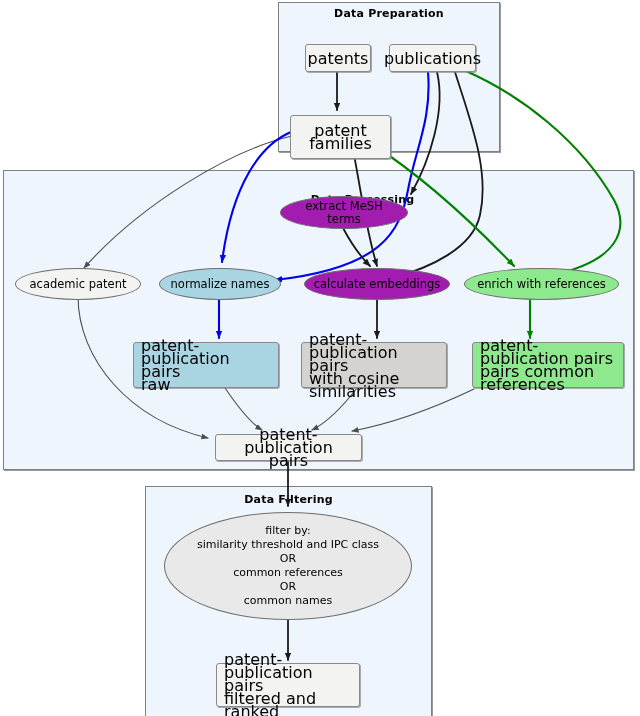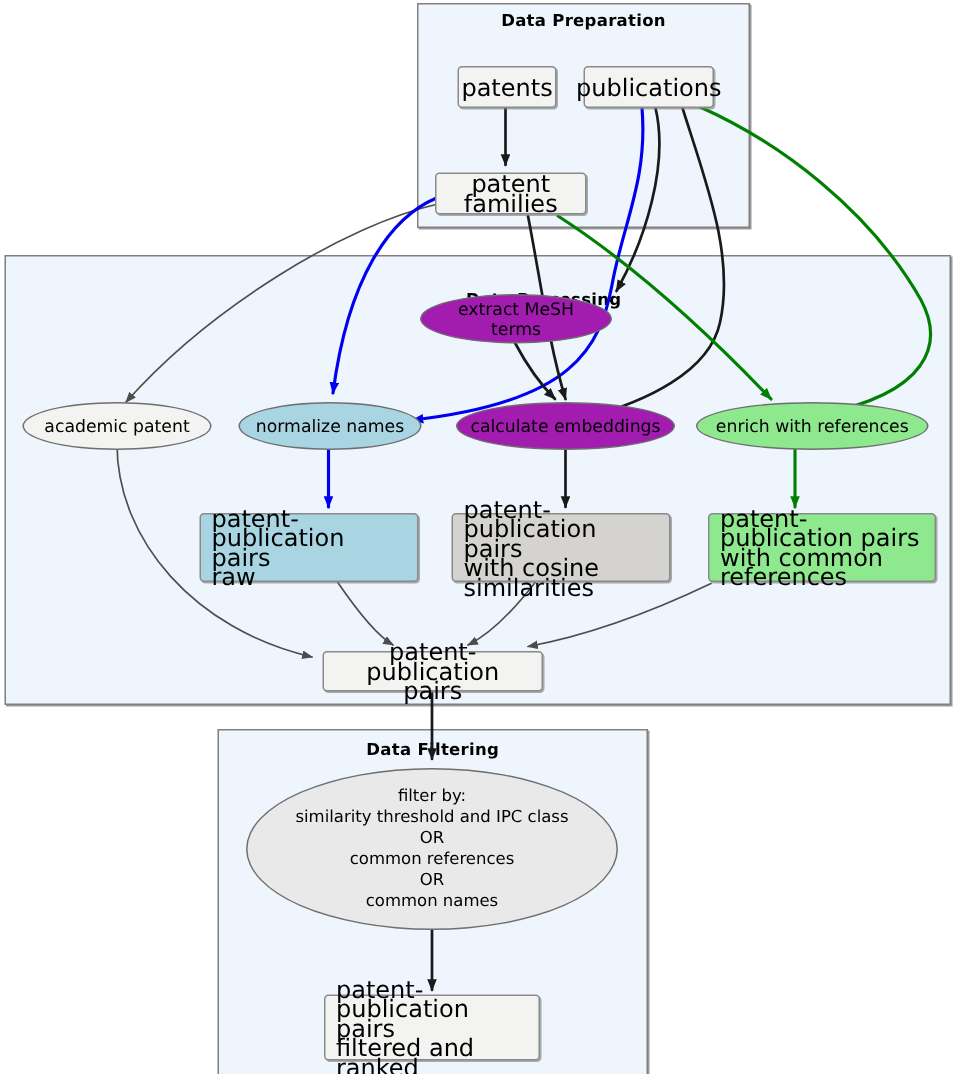--- a/index.html
+++ b/index.html
@@ -104,21 +104,21 @@
   </svg>
 
   <div class="node box fill-white" style="left:305px;top:44px;width:66px;height:28px;">
     <span class="lbl">patents</span>
   </div>
 
   <div class="node box fill-white" style="left:389px;top:44px;width:87px;height:28px;">
     <span class="lbl">publications</span>
   </div>
 
-  <div class="node box fill-white" style="left:290px;top:115px;width:101px;height:28px;">
+  <div class="node box fill-white" style="left:290px;top:115px;width:101px;height:44px;">
     <span class="lbl">patent families</span>
   </div>
 
   <div class="node ell fill-grey" style="left:280px;top:196px;width:128px;height:33px;">
     <span class="lbl">extract MeSH terms</span>
   </div>
 
   <div class="node ell fill-white" style="left:15px;top:268px;width:126px;height:32px;">
     <span class="lbl">academic patent</span>
   </div>
@@ -145,21 +145,21 @@
   <div class="node box left fill-boxgrey" style="left:301px;top:342px;width:146px;height:46px;">
     <span class="lbl">
       <span>patent-publication pairs</span><br>
       <span>with cosine similarities</span>
     </span>
   </div>
 
   <div class="node box left fill-green" style="left:472px;top:342px;width:152px;height:46px;">
     <span class="lbl">
       <span>patent-publication pairs</span><br>
-      <span>with common references</span>
+      <span>pairs common references</span>
     </span>
   </div>
 
   <div class="node box fill-white" style="left:215px;top:434px;width:147px;height:27px;">
     <span class="lbl">patent-publication pairs</span>
   </div>
 
   <div class="node ell fill-filter" style="left:164px;top:512px;width:248px;height:108px;">
     <span class="lbl" style="font-size:11px;line-height:14px;">
       <span>filter by:</span><br>

